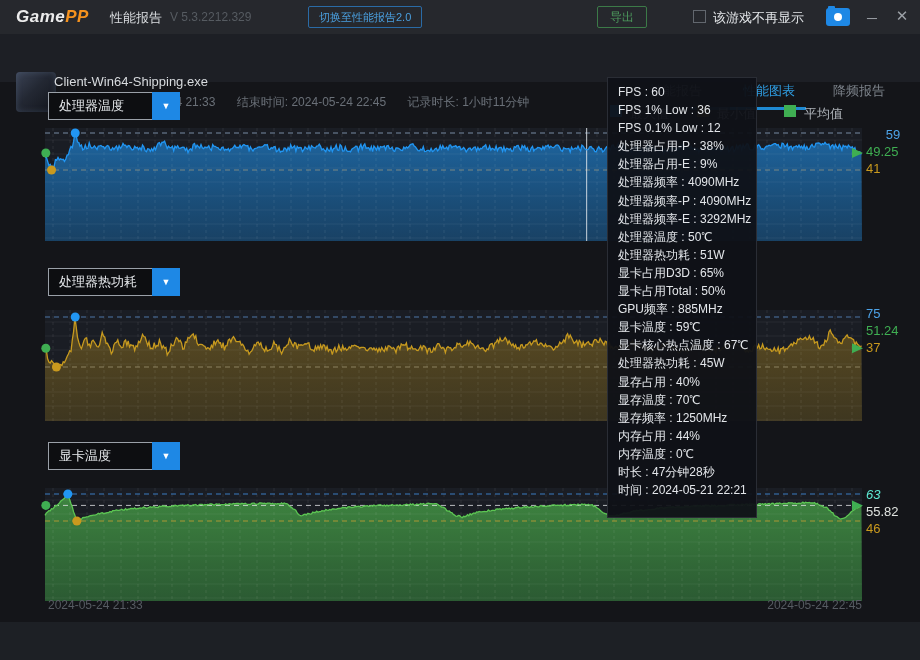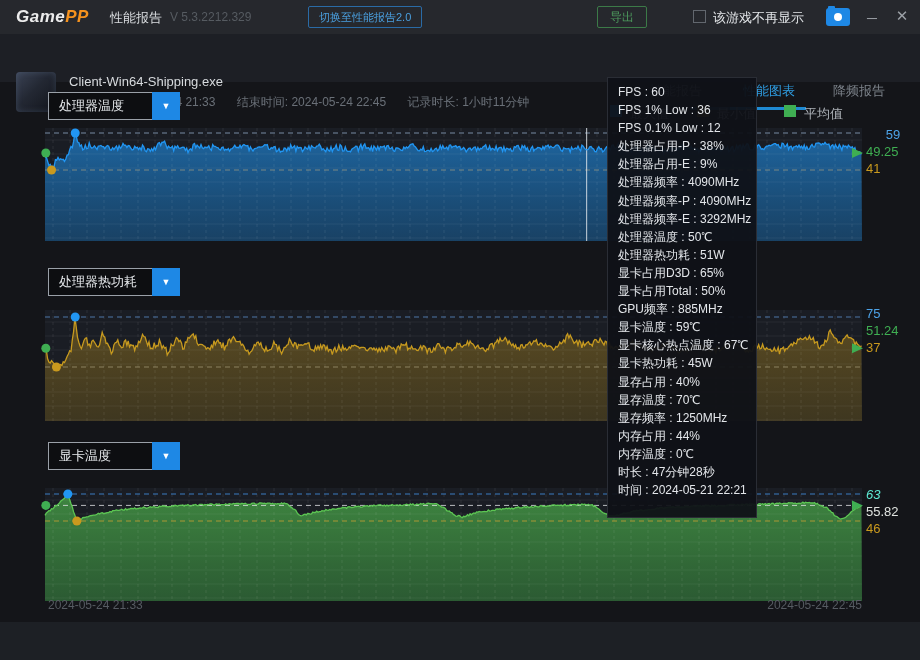--- a/index.html
+++ b/index.html
@@ -21,21 +21,21 @@
   #cam{position:absolute;left:826px;top:8px;width:24px;height:18px;background:#1e88e5;border-radius:3px;}
   #cam:before{content:"";position:absolute;left:8px;top:5px;width:8px;height:8px;border-radius:50%;background:#fff;}
   #cam:after{content:"";position:absolute;left:2px;top:-2px;width:7px;height:4px;background:#1e88e5;border-radius:1px;}
   #min-btn{position:absolute;left:862px;top:6px;width:20px;height:20px;color:#9ba0a6;font-size:14px;text-align:center;line-height:24px;}
   #close-btn{position:absolute;left:892px;top:6px;width:20px;height:20px;color:#9ba0a6;font-size:15px;text-align:center;line-height:20px;}
 
   
   #header{position:absolute;left:0;top:34px;width:920px;height:48px;background:#1d1f25;}
   #game-icon{position:absolute;left:16px;top:38px;width:40px;height:40px;border-radius:4px;
     background:linear-gradient(135deg,#3a4254 0%,#232833 45%,#11131a 100%);box-shadow:inset 0 0 6px #5d6d8a66;}
-  #proc-name{position:absolute;left:69px;top:40px;font-size:13px;color:#d7dadd;}
+  #proc-name{position:absolute;left:54px;top:40px;font-size:13px;color:#d7dadd;}
   #time-row{position:absolute;left:66px;top:60px;font-size:12px;color:#6a7078;}
   #time-row span{margin-right:18px;}
   .tab{position:absolute;top:48px;font-size:13px;color:#7d838b;}
   .tab.active{color:#2e9bdf;}
   #tab-underline{position:absolute;left:730px;top:73px;width:76px;height:3px;background:#1f8ad2;}
   #tab-underline-dim{position:absolute;left:690px;top:73px;width:40px;height:3px;background:#14527e;}
 
   
   .dropdown{position:absolute;left:48px;width:132px;height:28px;}
   .dd-box{position:absolute;left:0;top:0;width:110px;height:28px;background:#0d0e11;border:1px solid #9aa0a8;
@@ -373,21 +373,21 @@
       <div class="tt-line">处理器频率 : 4090MHz</div>
       <div class="tt-line">处理器频率-P : 4090MHz</div>
       <div class="tt-line">处理器频率-E : 3292MHz</div>
       <div class="tt-line">处理器温度 : 50℃</div>
       <div class="tt-line">处理器热功耗 : 51W</div>
       <div class="tt-line">显卡占用D3D : 65%</div>
       <div class="tt-line">显卡占用Total : 50%</div>
       <div class="tt-line">GPU频率 : 885MHz</div>
       <div class="tt-line">显卡温度 : 59℃</div>
       <div class="tt-line">显卡核心热点温度 : 67℃</div>
-      <div class="tt-line">显卡热功耗 : 45W</div>
+      <div class="tt-line">处理器热功耗 : 45W</div>
       <div class="tt-line">显存占用 : 40%</div>
       <div class="tt-line">显存温度 : 70℃</div>
       <div class="tt-line">显存频率 : 1250MHz</div>
       <div class="tt-line">内存占用 : 44%</div>
       <div class="tt-line">内存温度 : 0℃</div>
       <div class="tt-line">时长 : 47分钟28秒</div>
       <div class="tt-line">时间 : 2024-05-21 22:21</div>
     </div>
 </div>
 

